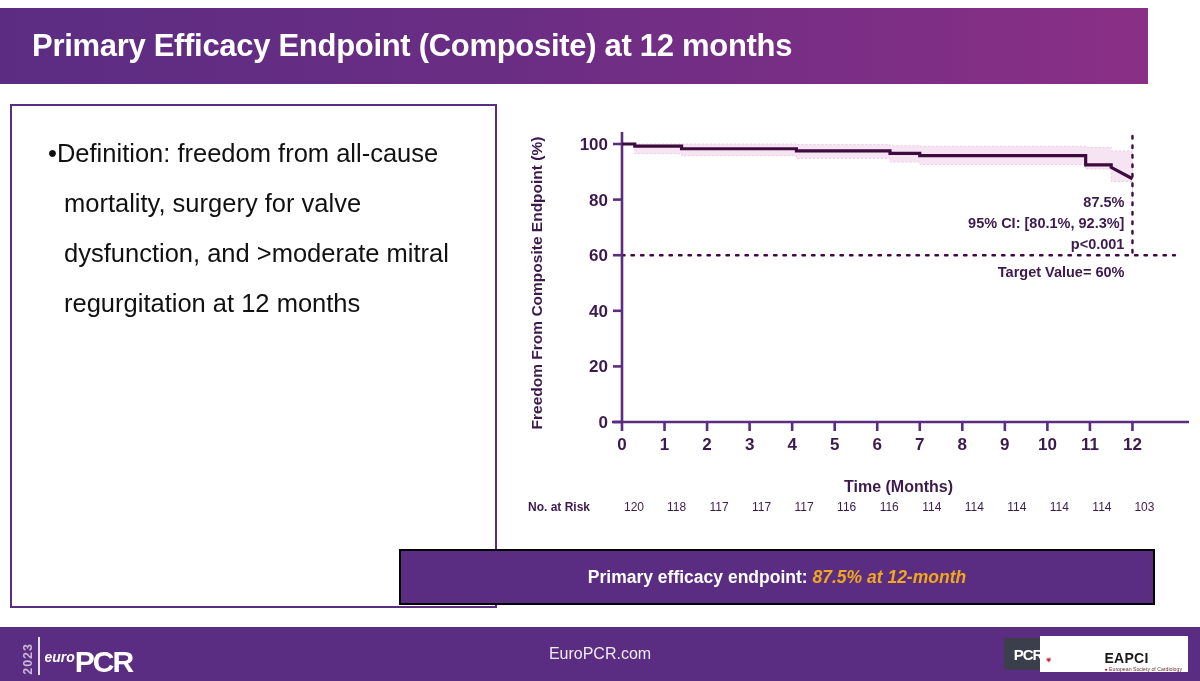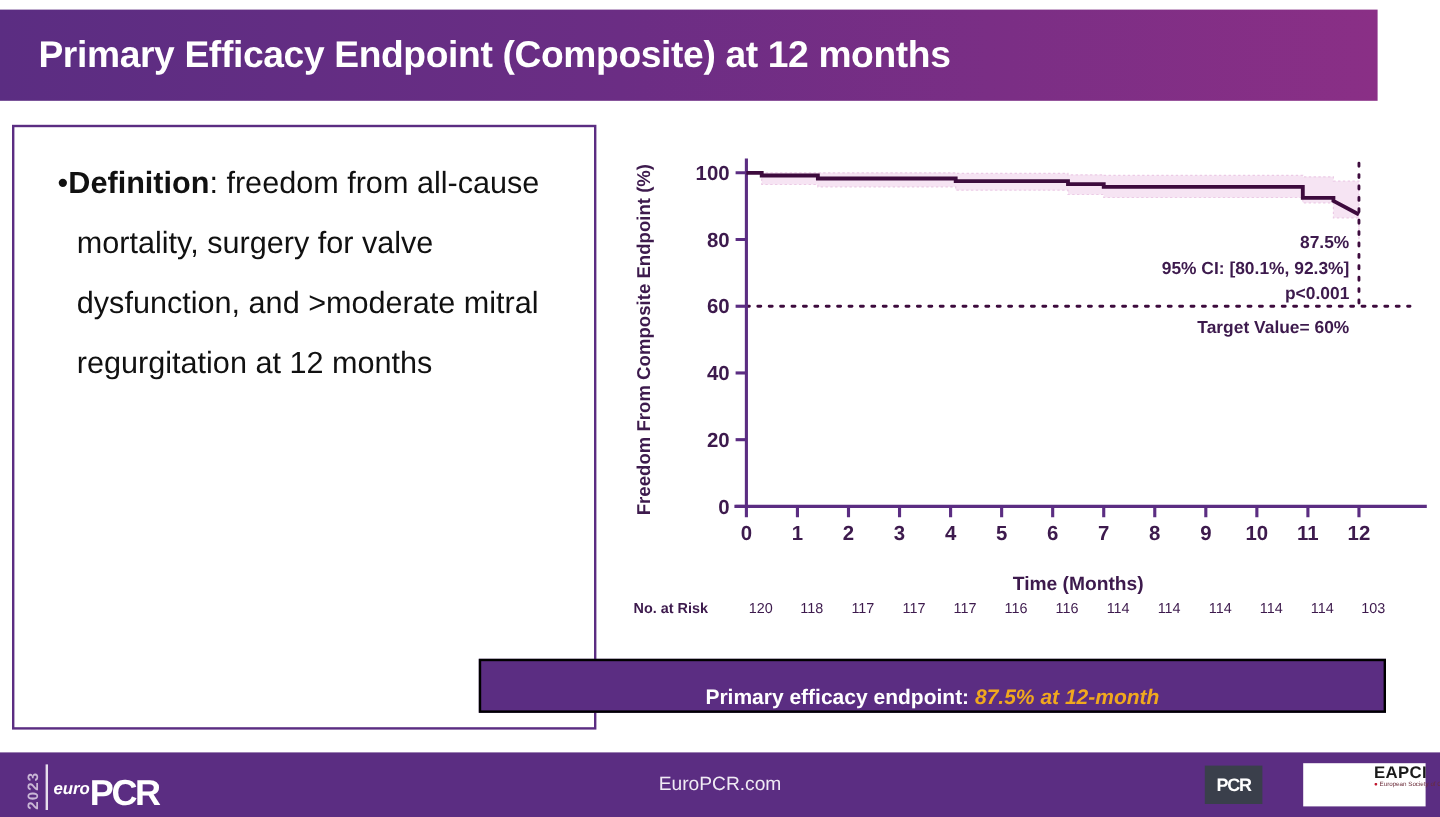--- a/index.html
+++ b/index.html
@@ -22,36 +22,36 @@
   
   .def-box{
     position:absolute;left:10px;top:104px;width:487px;height:504px;
     border:2.5px solid #5b2d82;background:#ffffff;box-sizing:border-box;
   }
   .def-text{
     padding:22px 18px 0 52px;
     font-size:25.5px;line-height:50px;color:#111111;
     text-indent:-16px;
   }
-  .def-text b{font-weight:bold;margin-top:14px;}
+  .def-text b{font-weight:normal;margin-top:14px;}
   
   .chart-wrap{position:absolute;left:520px;top:104px;width:670px;height:430px;}
   .chart-svg{display:block;}
   
   .risk-row{
     position:absolute;left:520px;top:498px;width:660px;height:26px;
     color:#3d1a4d;font-size:12px;
   }
   .risk-label{position:absolute;left:8px;top:2px;font-weight:bold;white-space:nowrap;}
   .risk-val{position:absolute;top:2px;text-align:center;width:40px;padding-left:12px;}
   
   .banner{
-    position:absolute;left:399px;top:549px;width:756px;height:45px;
+    position:absolute;left:399px;top:549px;width:756px;height:56px;
     background:#5b2d82;border:2.5px solid #000000;box-sizing:border-box;
-    display:flex;align-items:flex-end;justify-content:center;
+    display:flex;align-items:center;justify-content:center;
   }
   .banner-text{color:#ffffff;font-size:17.5px;font-weight:bold;white-space:nowrap;}
   .banner-hl{color:#f0a81e;font-style:italic;}
   
   .footer{
     position:absolute;left:0;bottom:0;width:1200px;height:54px;
     background:#5b2d82;display:flex;align-items:center;
   }
   .logo-europcr{position:absolute;left:22px;top:6px;display:flex;align-items:flex-end;height:42px;}
   .logo-year{
@@ -66,22 +66,22 @@
   .footer-center{
     position:absolute;left:0;right:0;text-align:center;
     color:#f0ebf4;font-size:16px;
   }
   .logo-pcr-box{
     position:absolute;right:148px;top:11px;width:48px;height:32px;
     background:#3a3f4b;display:flex;align-items:center;justify-content:center;
   }
   .logo-pcr-box span{color:#ffffff;font-size:15px;font-weight:bold;letter-spacing:-1px;}
   .logo-eapci{
-    position:absolute;right:12px;top:9px;width:102px;height:36px;
-    background:#ffffff;display:flex;align-items:flex-start;padding:0 6px;box-sizing:border-box;gap:48px;
+    position:absolute;right:12px;top:9px;width:148px;height:36px;
+    background:#ffffff;display:flex;align-items:flex-end;padding:0 6px;box-sizing:border-box;gap:48px;
   }
   .eapci-txt{display:flex;flex-direction:column;line-height:1;margin-left:5px;}
   .eapci-name{color:#1a1a1a;font-size:14px;font-weight:bold;letter-spacing:.3px;}
   .eapci-sub{color:#6b2d3a;font-size:5.2px;margin-top:2px;white-space:nowrap;}
 </style>
 </head>
 <body>
 
 <div class="title-bar">
   <div class="title-text">Primary Efficacy Endpoint (Composite) at 12 months</div>

